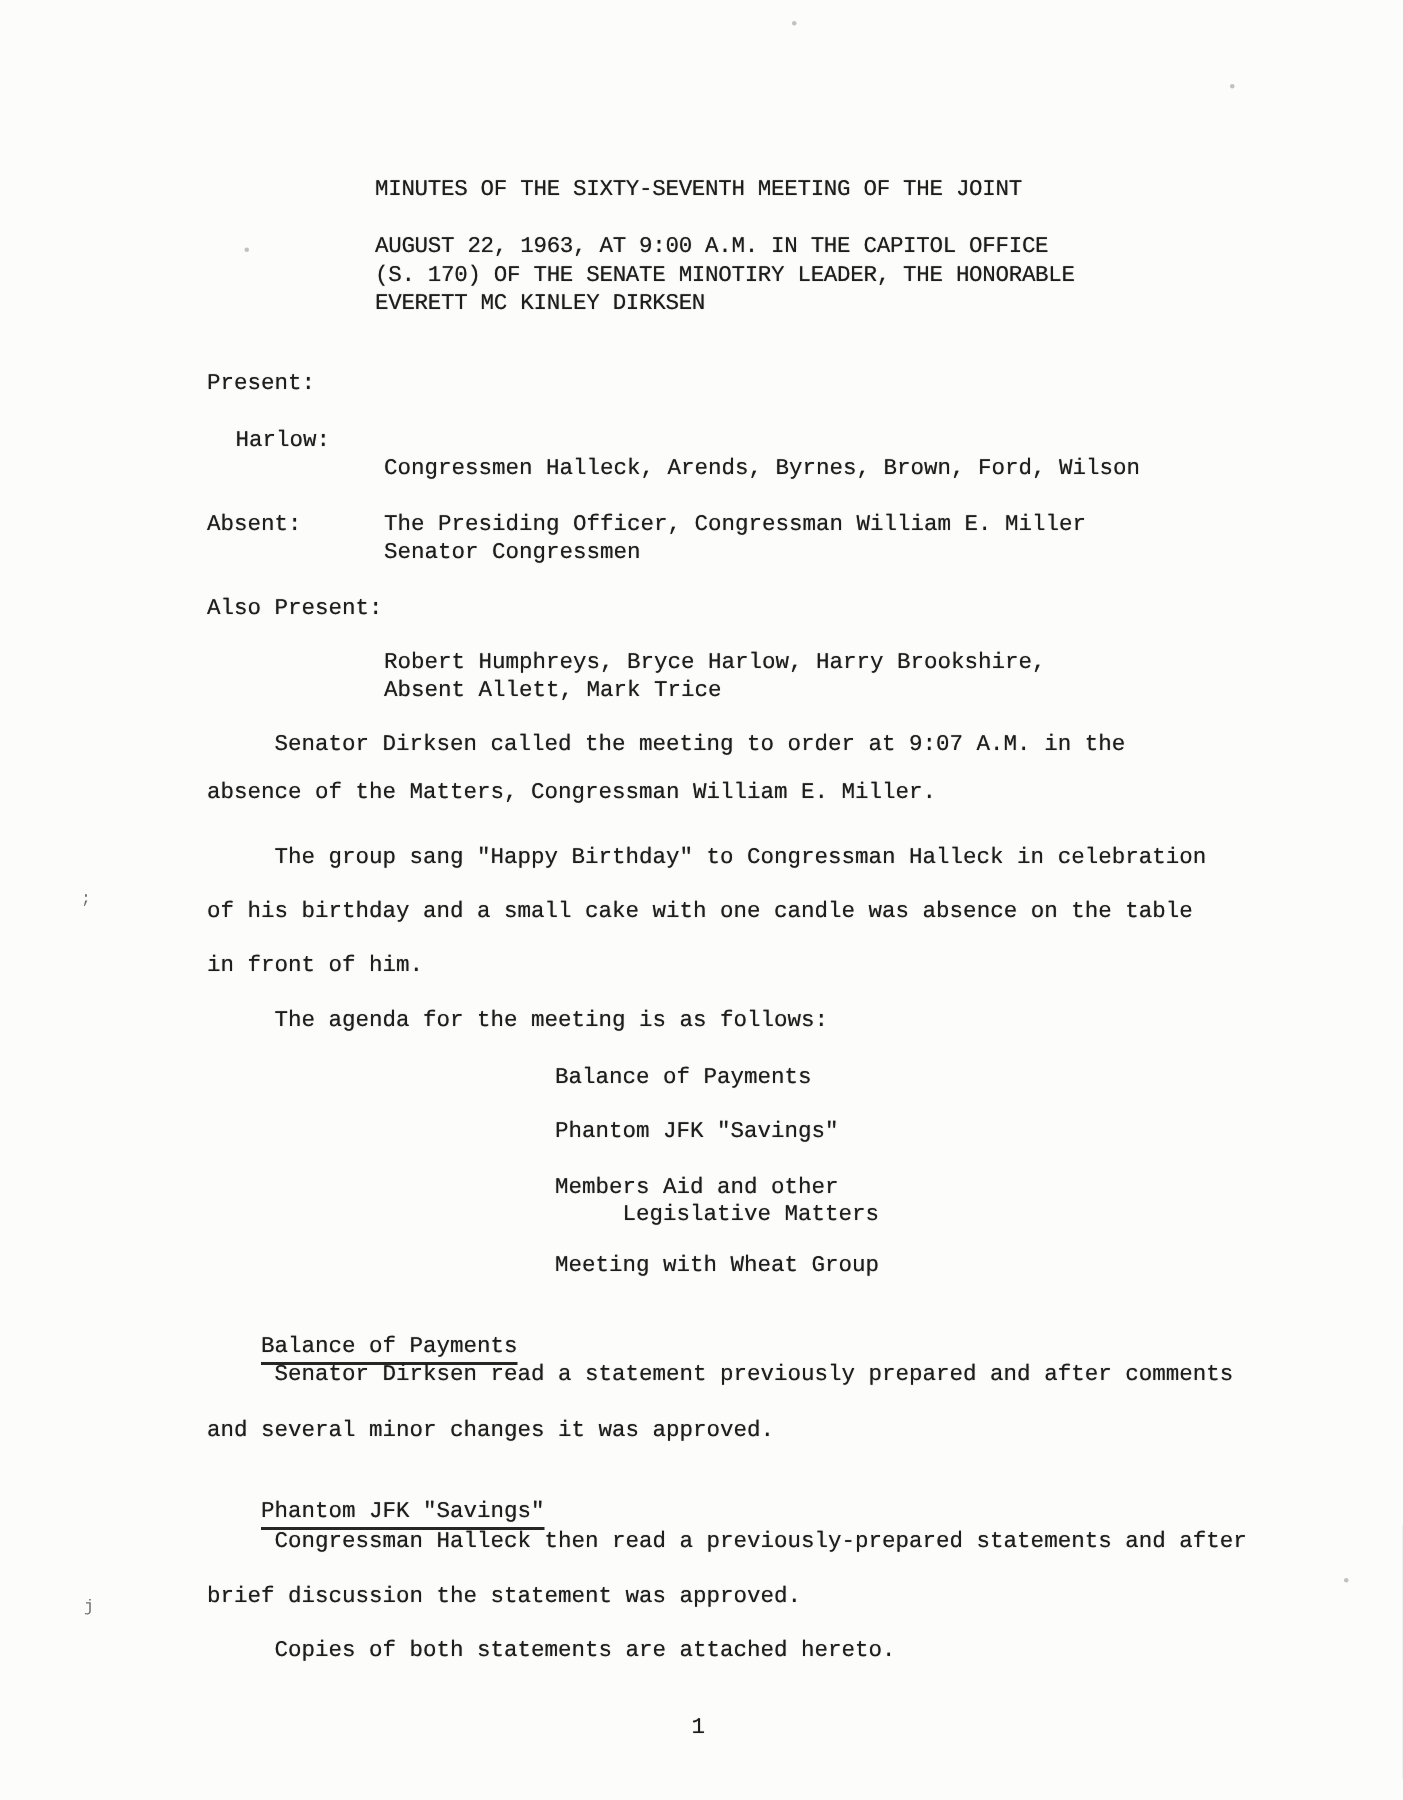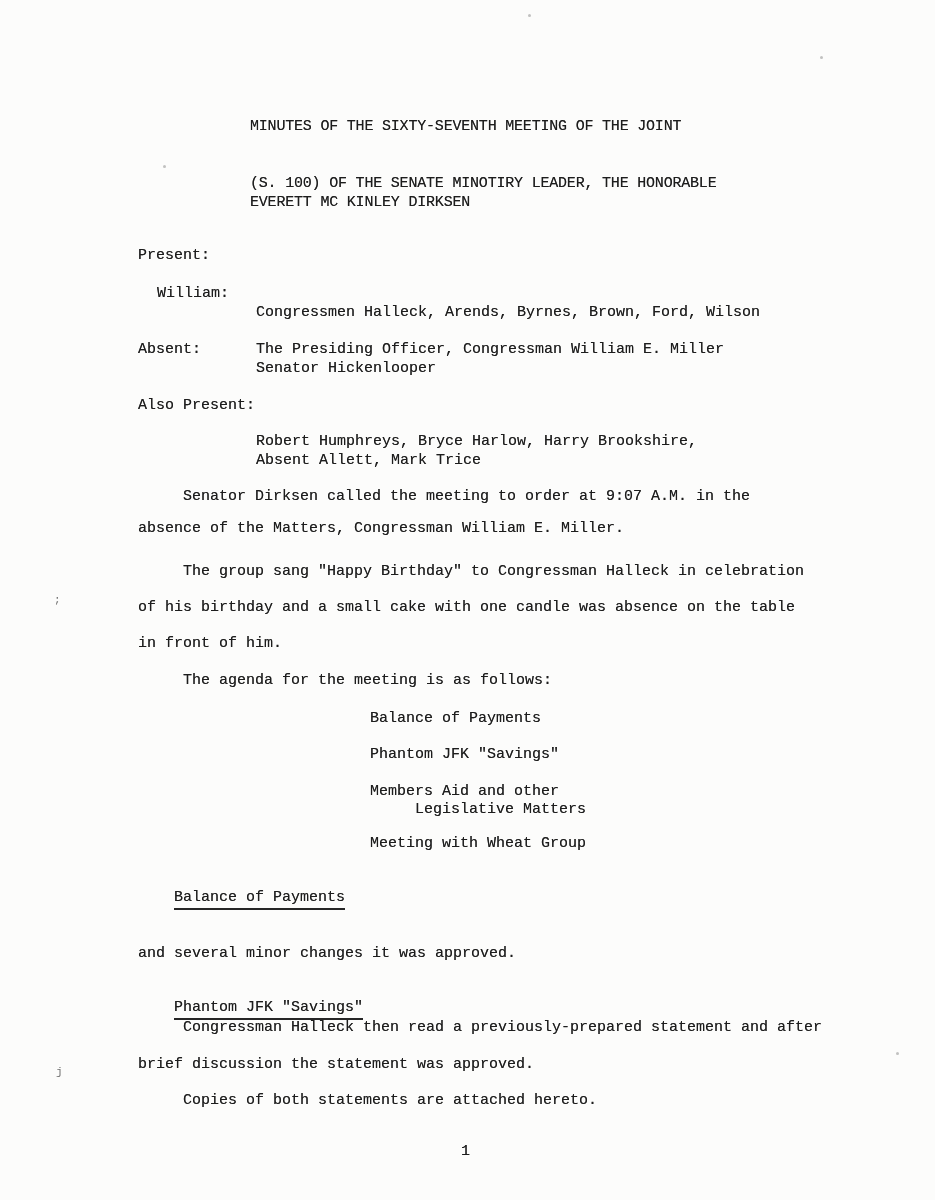--- a/index.html
+++ b/index.html
@@ -45,31 +45,32 @@
     background: #9a9a9a;
     opacity: 0.6;
   }
 </style>
 </head>
 <body>
 
 <div class="page">
 
   <div class="line title-line" style="top:117px;left:250px">MINUTES OF THE SIXTY-SEVENTH MEETING OF THE JOINT</div>
-  <div class="line title-line" style="top:174px;left:250px">(S. 100) OF THE SENATE MINOTIRY LEADER, THE HONORABLE</div>
+  <div class="line title-line" style="top:155px;left:250px">AUGUST 22, 1963, AT 9:00 A.M. IN THE CAPITOL OFFICE</div>
+  <div class="line title-line" style="top:174px;left:250px">(S. 170) OF THE SENATE MINOTIRY LEADER, THE HONORABLE</div>
   <div class="line title-line" style="top:193px;left:250px">EVERETT MC KINLEY DIRKSEN</div>
 
   <div class="line" style="top:246px;left:138px">Present:</div>
 
-  <div class="line" style="top:284px;left:157px">William:</div>
+  <div class="line" style="top:284px;left:157px">Harlow:</div>
   <div class="line" style="top:303px;left:256px">Congressmen Halleck, Arends, Byrnes, Brown, Ford, Wilson</div>
 
   <div class="line" style="top:340px;left:138px">Absent:</div>
   <div class="line" style="top:340px;left:256px">The Presiding Officer, Congressman William E. Miller</div>
-  <div class="line" style="top:359px;left:256px">Senator Hickenlooper</div>
+  <div class="line" style="top:359px;left:256px">Senator Congressmen</div>
 
   <div class="line" style="top:396px;left:138px">Also Present:</div>
   <div class="line" style="top:432px;left:256px">Robert Humphreys, Bryce Harlow, Harry Brookshire,</div>
   <div class="line" style="top:451px;left:256px">Absent Allett, Mark Trice</div>
 
   <div class="line" style="top:487px;left:183px">Senator Dirksen called the meeting to order at 9:07 A.M. in the</div>
   <div class="line" style="top:519px;left:138px">absence of the Matters, Congressman William E. Miller.</div>
 
   <div class="line" style="top:562px;left:183px">The group sang "Happy Birthday" to Congressman Halleck in celebration</div>
   <div class="line" style="top:598px;left:138px">of his birthday and a small cake with one candle was absence on the table</div>
@@ -79,26 +80,27 @@
 
   <div class="line" style="top:709px;left:370px">Balance of Payments</div>
   <div class="line" style="top:745px;left:370px">Phantom JFK "Savings"</div>
   <div class="line" style="top:782px;left:370px">Members Aid and other</div>
   <div class="line" style="top:800px;left:415px">Legislative Matters</div>
   <div class="line" style="top:834px;left:370px">Meeting with Wheat Group</div>
 
   <div class="line" style="top:869px;left:138px">
     <span class="heading">Balance of Payments</span>
   </div>
+  <div class="line" style="top:907px;left:183px">Senator Dirksen read a statement previously prepared and after comments</div>
   <div class="line" style="top:944px;left:138px">and several minor changes it was approved.</div>
 
   <div class="line" style="top:979px;left:138px">
     <span class="heading">Phantom JFK "Savings"</span>
   </div>
-  <div class="line" style="top:1018px;left:183px">Congressman Halleck then read a previously-prepared statement and after</div>
+  <div class="line" style="top:1018px;left:183px">Congressman Halleck then read a previously-prepared statements and after</div>
   <div class="line" style="top:1055px;left:138px">brief discussion the statement was approved.</div>
 
   <div class="line" style="top:1091px;left:183px">Copies of both statements are attached hereto.</div>
 
   <div class="line page-number" style="top:1142px;left:461px">1</div>
 
   <span class="speck" style="top:594px;left:54px">;</span>
   <span class="speck" style="top:1066px;left:56px">j</span>
   <span class="dot" style="top:14px;left:528px"></span>
   <span class="dot" style="top:56px;left:820px"></span>

